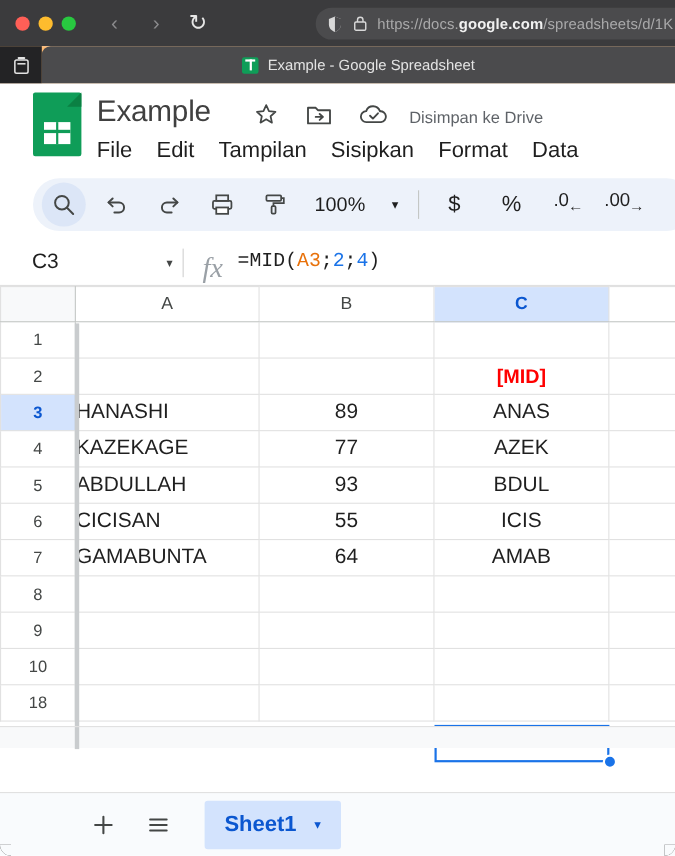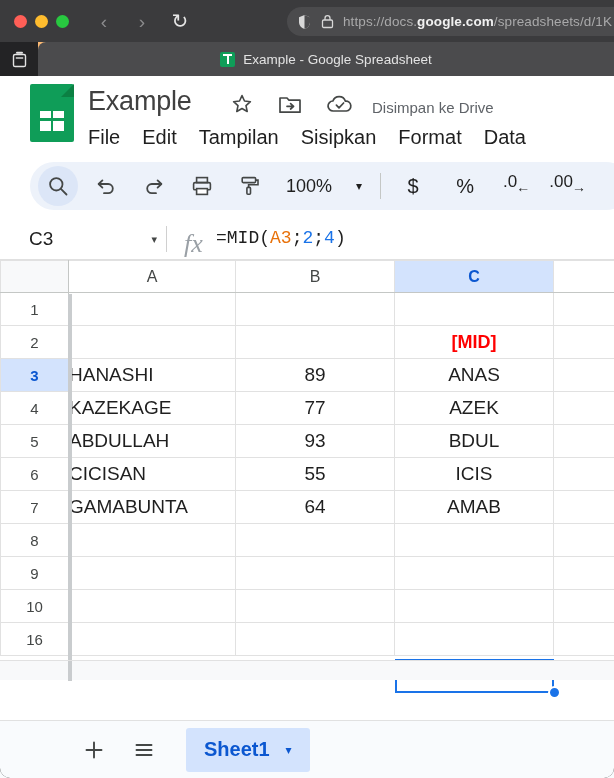--- a/index.html
+++ b/index.html
@@ -472,21 +472,21 @@
           <td class="cell"></td>
         </tr>
         <tr>
           <td class="row-head">10</td>
           <td class="cell a"></td>
           <td class="cell b"></td>
           <td class="cell c"></td>
           <td class="cell"></td>
         </tr>
         <tr>
-          <td class="row-head">16</td>
+          <td class="row-head">18</td>
           <td class="cell a"></td>
           <td class="cell b"></td>
           <td class="cell c"></td>
           <td class="cell"></td>
         </tr>
       </tbody>
         </table>
 
       <div class="vstrip"></div>
       <div class="sel-box"></div>

